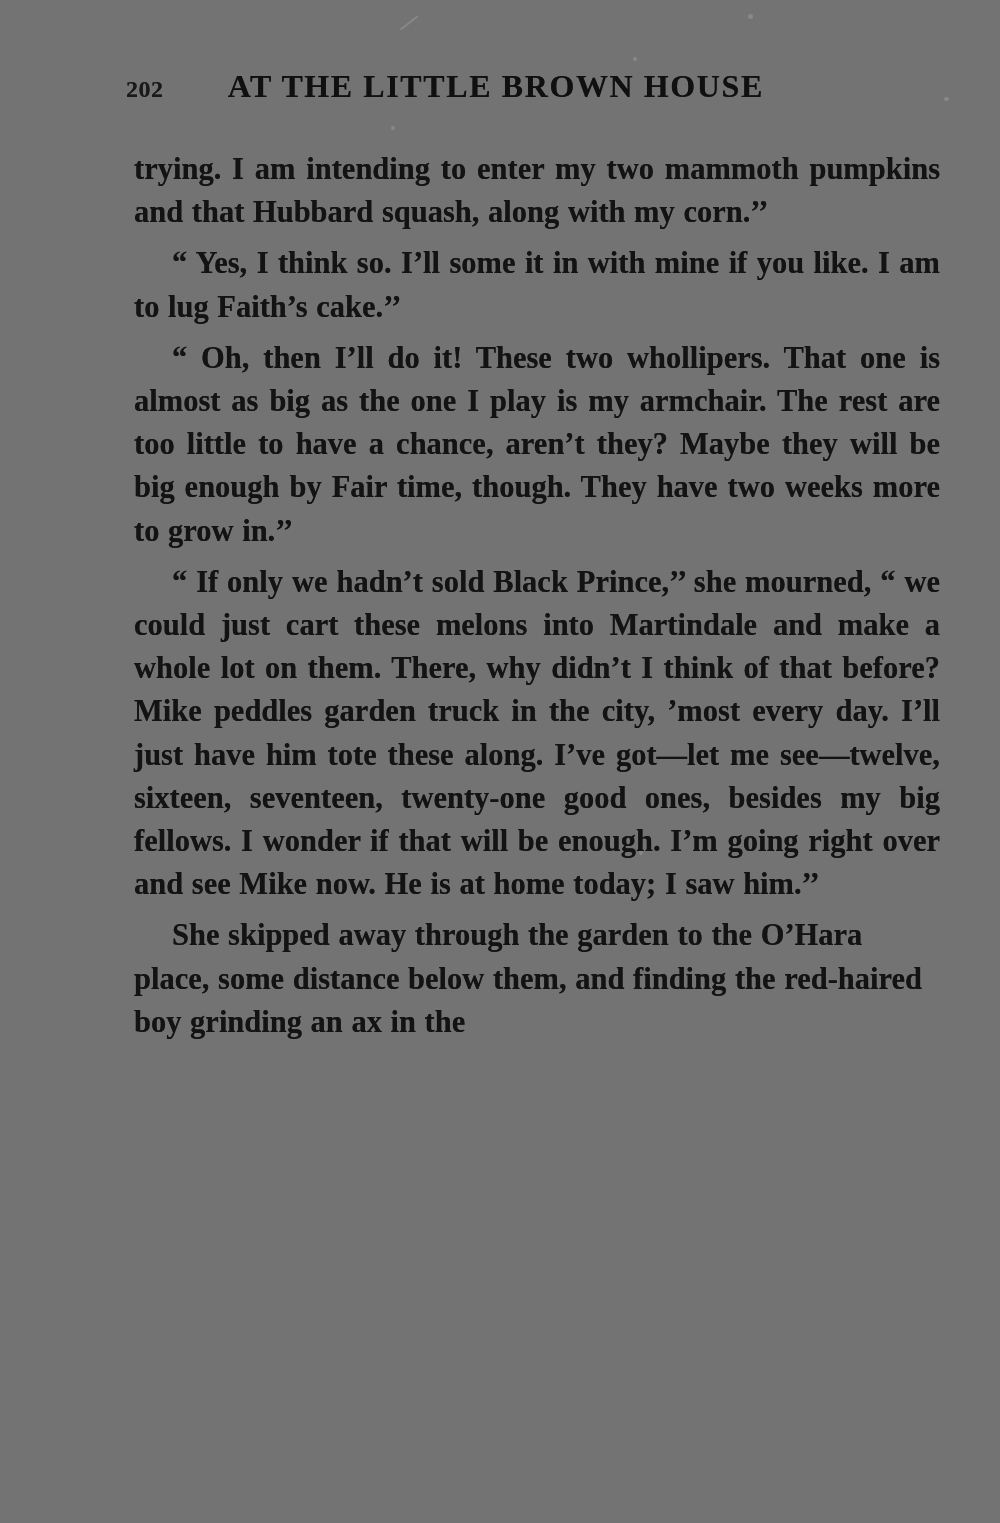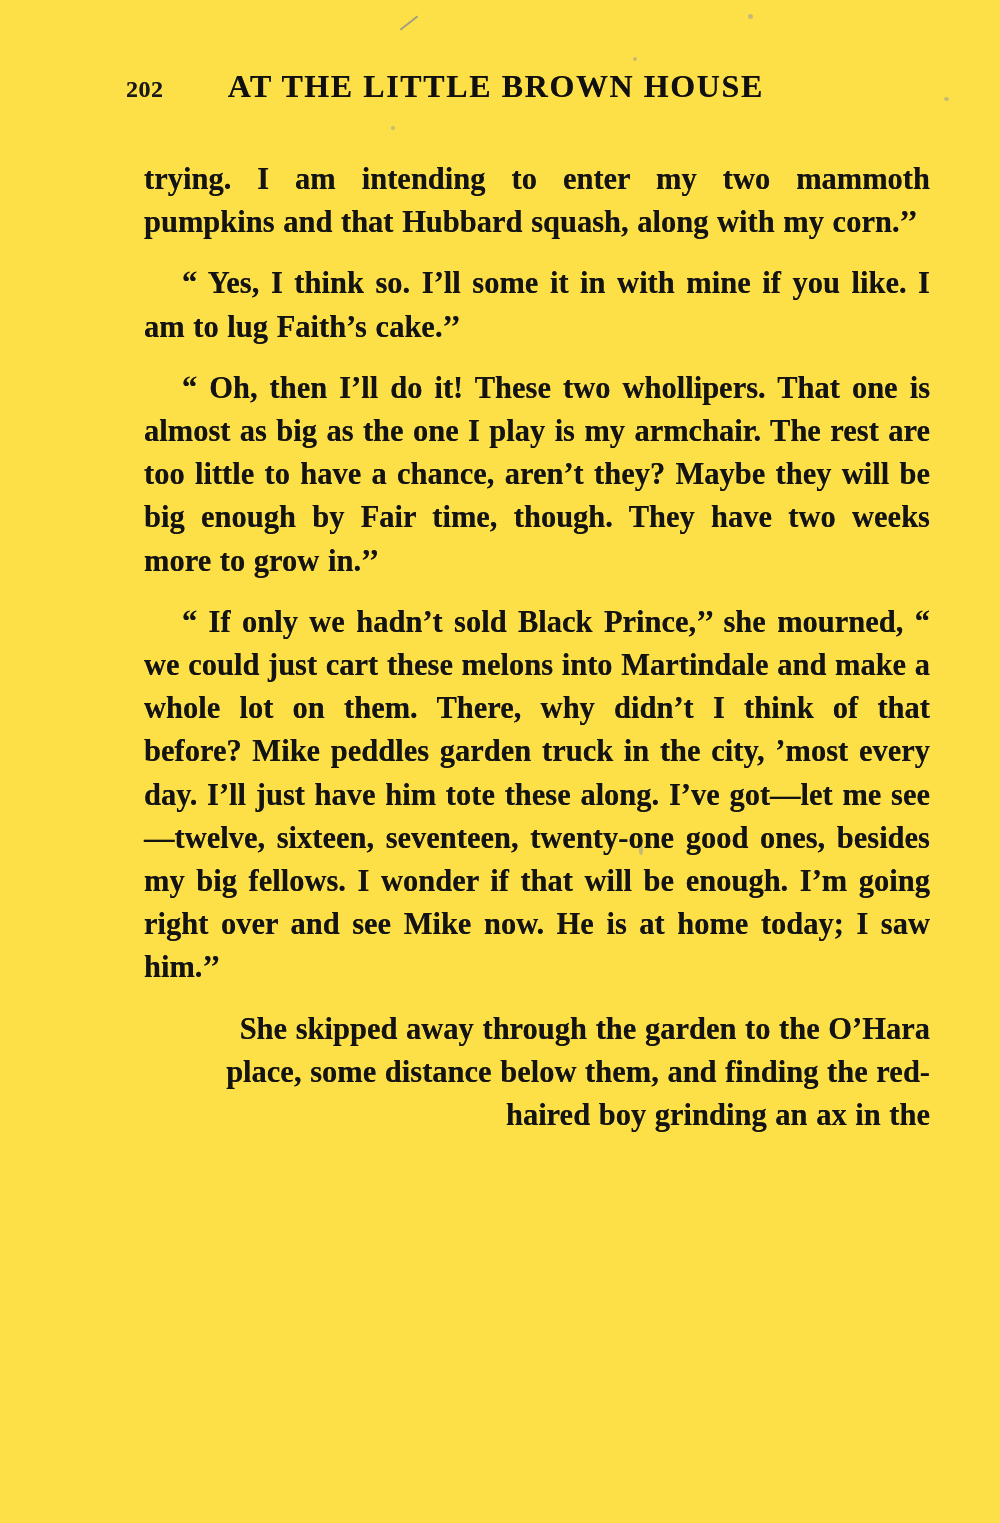--- a/index.html
+++ b/index.html
@@ -11,21 +11,21 @@
     width: 1000px;
     height: 1523px;
     position: relative;
     font-family: "Liberation Serif", serif;
     color: #141414;
     overflow: hidden;
   }
   .page {
     position: absolute;
     inset: 0;
-    background: #fde047;
+    background: #737373;
   }
   
   .speck {
     position: absolute;
     background: #9a9a9a;
     border-radius: 50%;
     opacity: .55;
   }
   .mark-slash {
     position: absolute;
@@ -67,29 +67,29 @@
     width: 822px;
     font-size: 30.5px;
     line-height: 43.2px;
     text-align: justify;
     text-justify: inter-word;
     color: #131313;
     font-weight: 600;
     -webkit-font-smoothing: none;
   }
   .body-text p {
-    margin: 18px;
+    margin: 8px;
     text-indent: 38px;
     word-spacing: 1px;
   }
   .body-text p.no-indent {
     text-indent: 0;
   }
   .body-text p.last {
-    text-align: right;
+    text-align: left;
   }
   
   .body-text, .running-title, .folio {
     text-shadow: 0 0 .4px rgba(0,0,0,.55);
   }
 </style>
 </head>
 <body>
 
 <div class="page">

